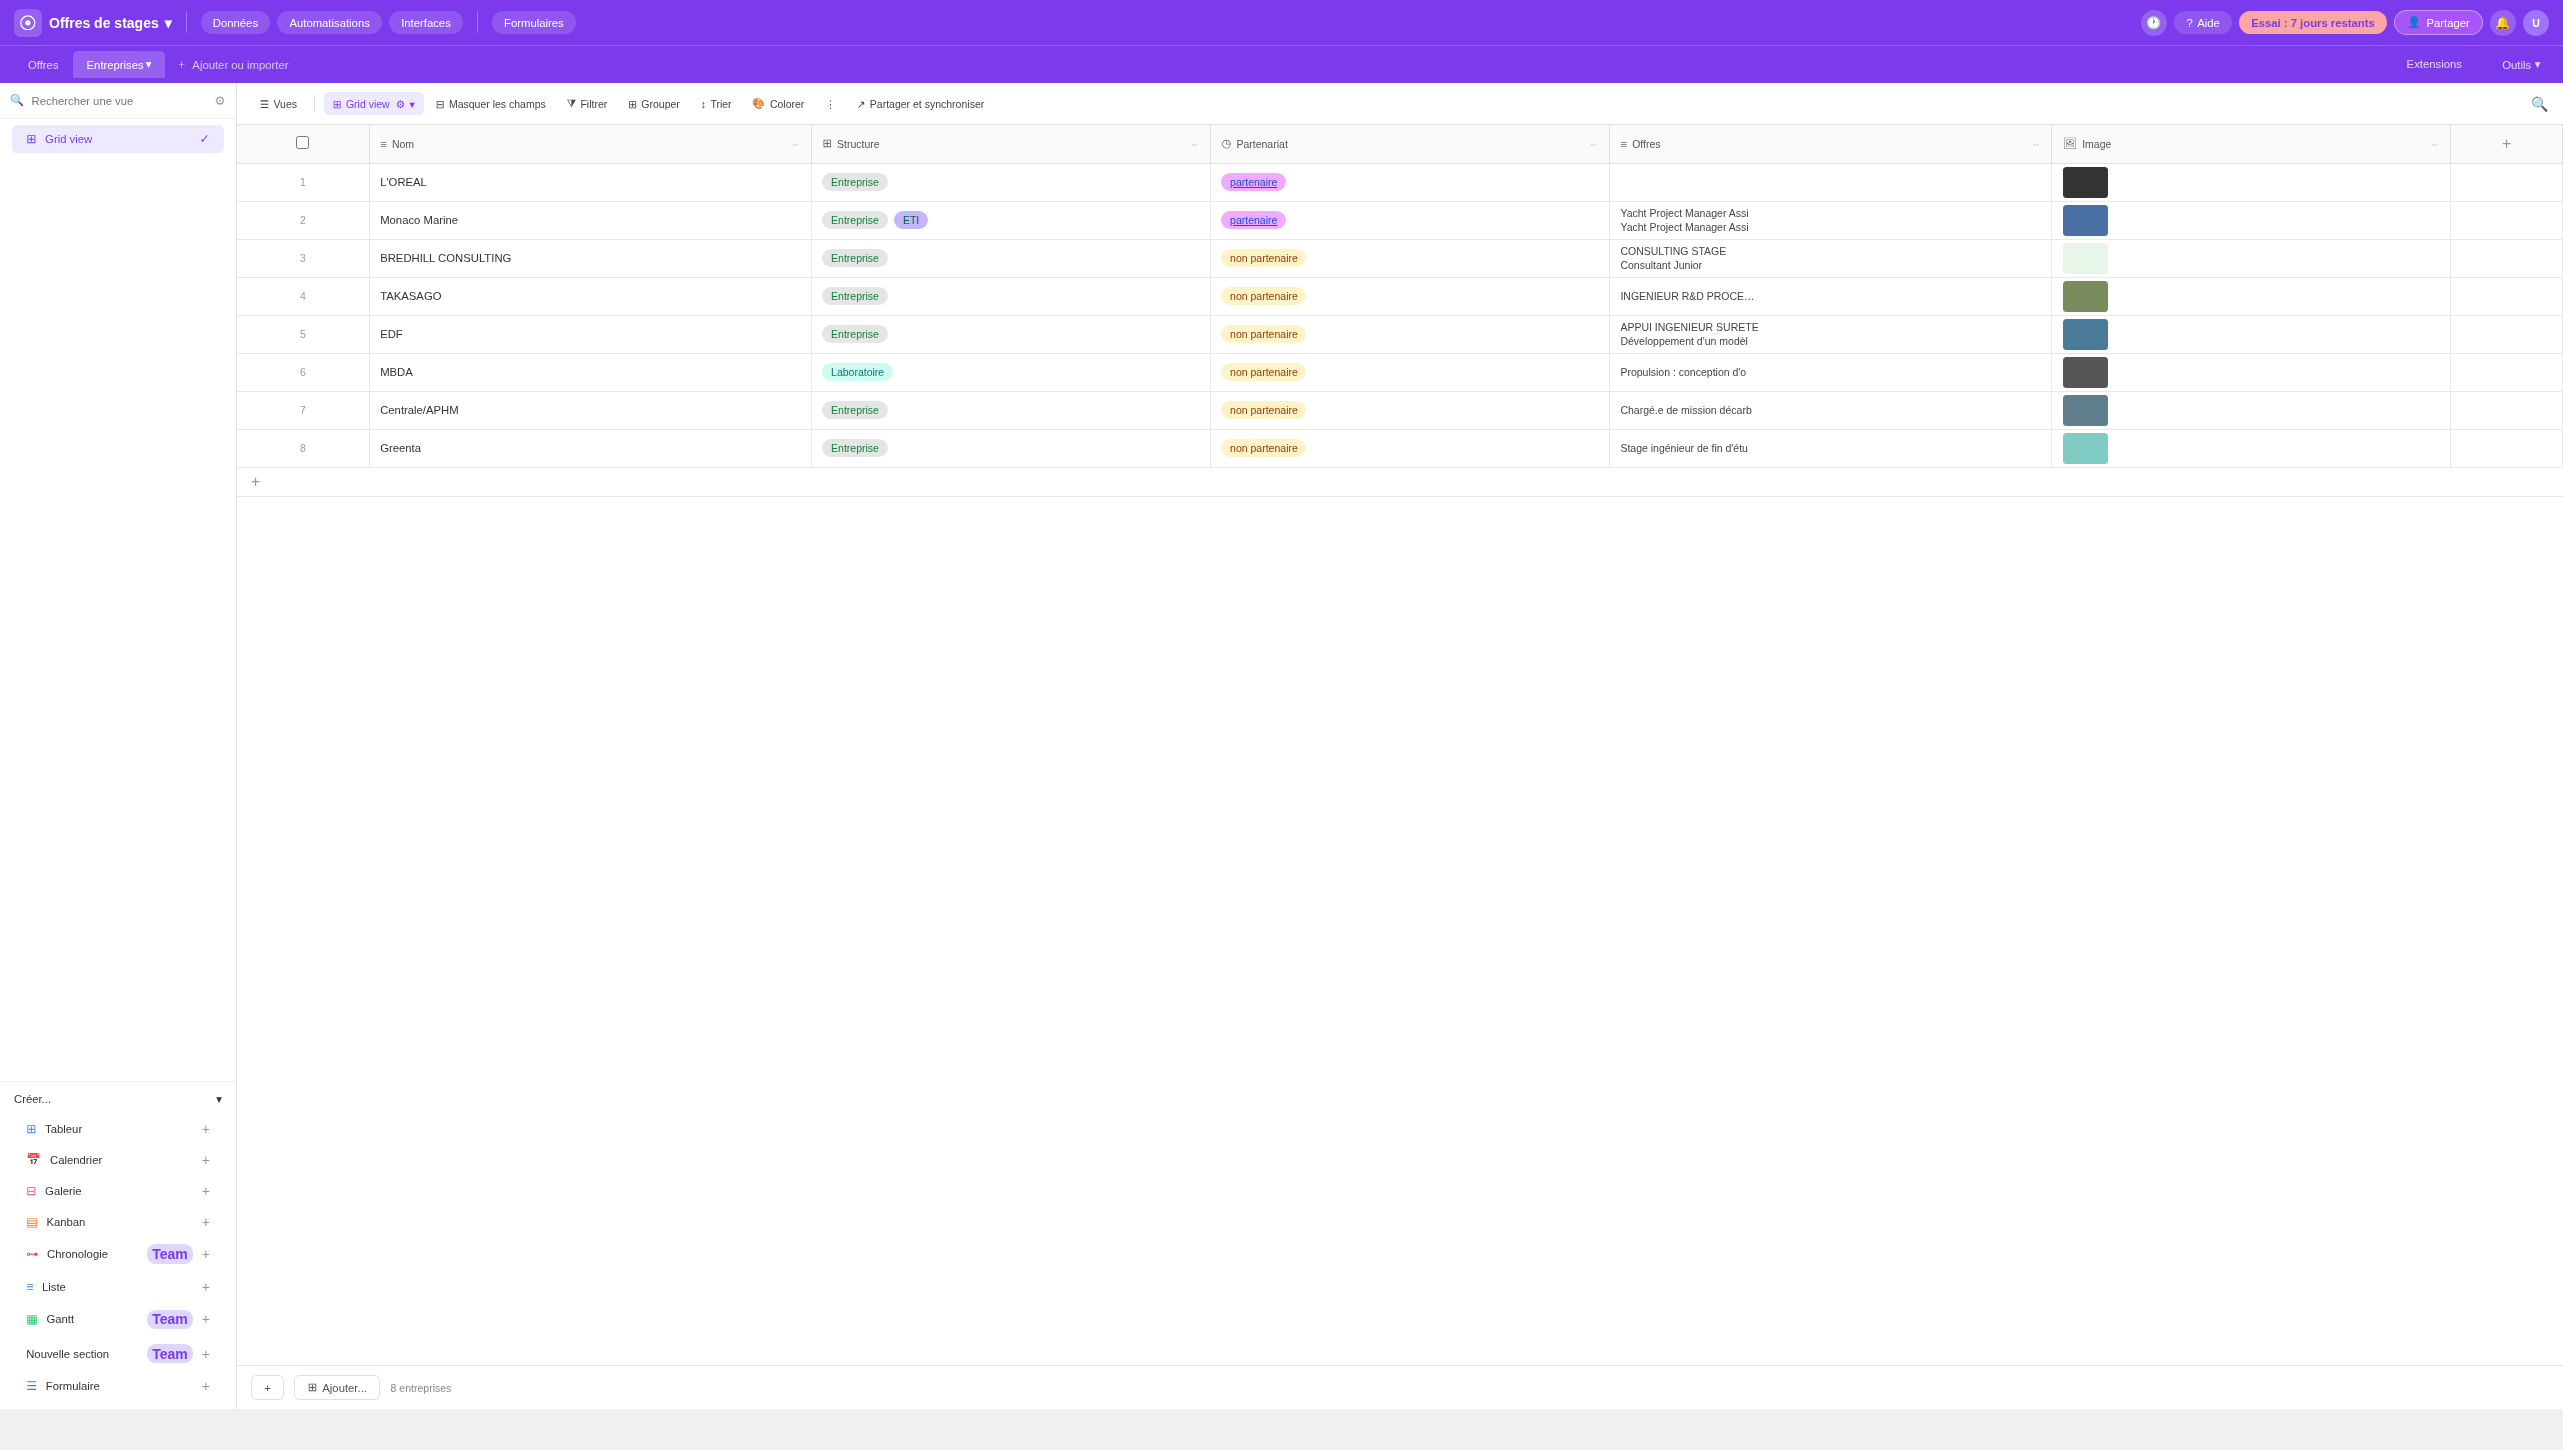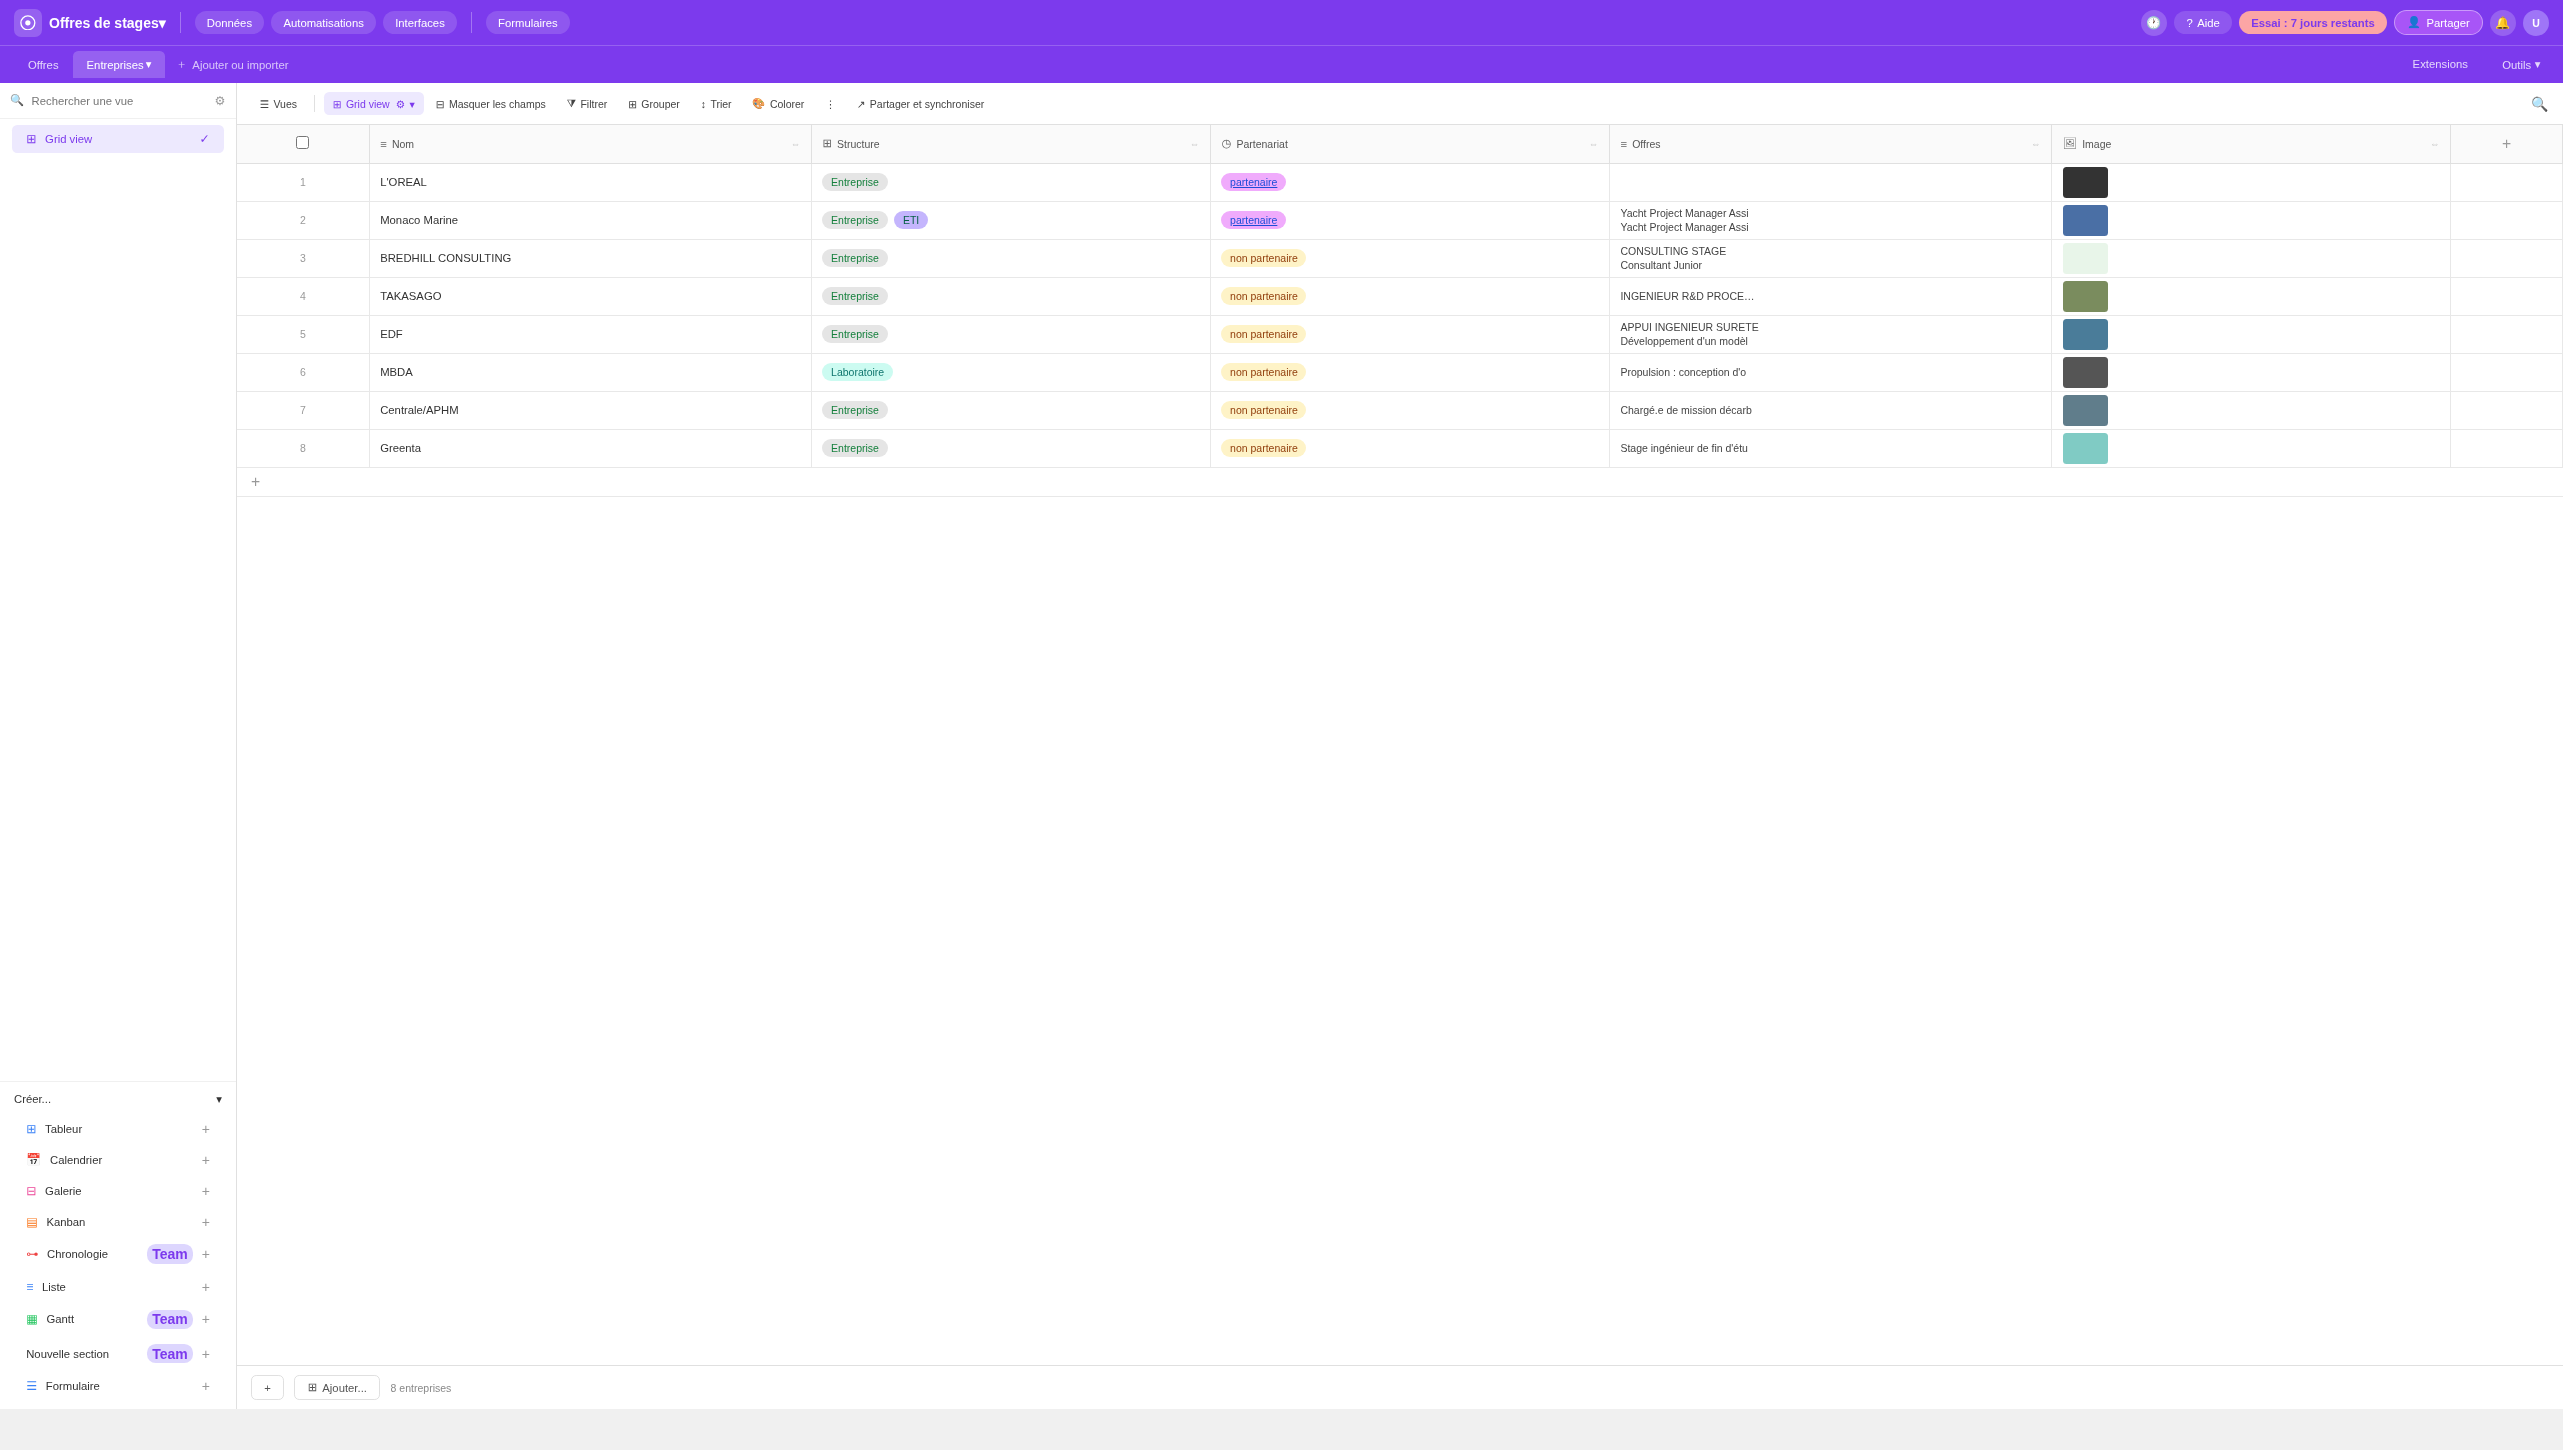--- a/index.html
+++ b/index.html
@@ -9,41 +9,41 @@
     .top-nav {
       background: #7c3aed;
       height: 45px;
       display: flex;
       align-items: center;
       padding: 0 14px;
       gap: 7px;
       color: white;
     }
     .app-icon { width: 28px; height: 28px; background: rgba(255,255,255,0.2); border-radius: 7px; display: flex; align-items: center; justify-content: center; font-size: 14px; }
-    .app-title { font-size: 14px; font-weight: 600; color: white; display: flex; align-items: center; gap: 0; }
+    .app-title { font-size: 14px; font-weight: 600; color: white; display: flex; align-items: center; gap: 6px; }
     .nav-btn { background: rgba(255,255,255,0.15); border: none; color: white; padding: 5.2px 12.2px; border-radius: 17.4px; font-size: 11.3px; cursor: pointer; }
     .nav-spacer { flex: 1; }
     .trial-btn { background: #fca5a5; color: #7c3aed; border: none; padding: 5.2px 12.2px; border-radius: 17.4px; font-size: 11.3px; font-weight: 600; cursor: pointer; }
     .share-btn { background: #a855f7; border: 0.9px solid rgba(255,255,255,0.4); color: white; padding: 5.2px 12.2px; border-radius: 17.4px; font-size: 11.3px; cursor: pointer; display: flex; align-items: center; gap: 5.2px; }
     .icon-circle { width: 26px; height: 26px; border-radius: 50%; background: rgba(255,255,255,0.2); display: flex; align-items: center; justify-content: center; color: white; cursor: pointer; font-size: 12.2px; }
     
     
     .tabs-bar {
       background: #7c3aed;
       height: 38px;
       display: flex;
       align-items: center;
       padding: 0 14px;
       border-top: 0.9px solid rgba(255,255,255,0.2);
     }
     .tab { color: rgba(255,255,255,0.8); padding: 7px 14px; font-size: 11.3px; cursor: pointer; border-radius: 5.2px 5.2px 0 0; }
     .tab.active { background: rgba(255,255,255,0.2); color: white; font-weight: 500; }
     .tab-with-arrow { display: flex; align-items: center; gap: 2px; }
     .add-import { display: flex; align-items: center; gap: 5.2px; color: rgba(255,255,255,0.7); padding: 5.2px 10.5px; border-radius: 5.2px; cursor: pointer; font-size: 11.3px; }
-    .tabs-right { margin-left: auto; display: flex; gap: 17px; }
+    .tabs-right { margin-left: auto; display: flex; gap: 23px; }
     .tabs-right-btn { color: rgba(255,255,255,0.8); font-size: 11.3px; cursor: pointer; padding: 3.5px 8.7px; }
     
     
     .toolbar {
       background: white;
       height: 42px;
       display: flex;
       align-items: center;
       padding: 0 14px;
       gap: 3.5px;

